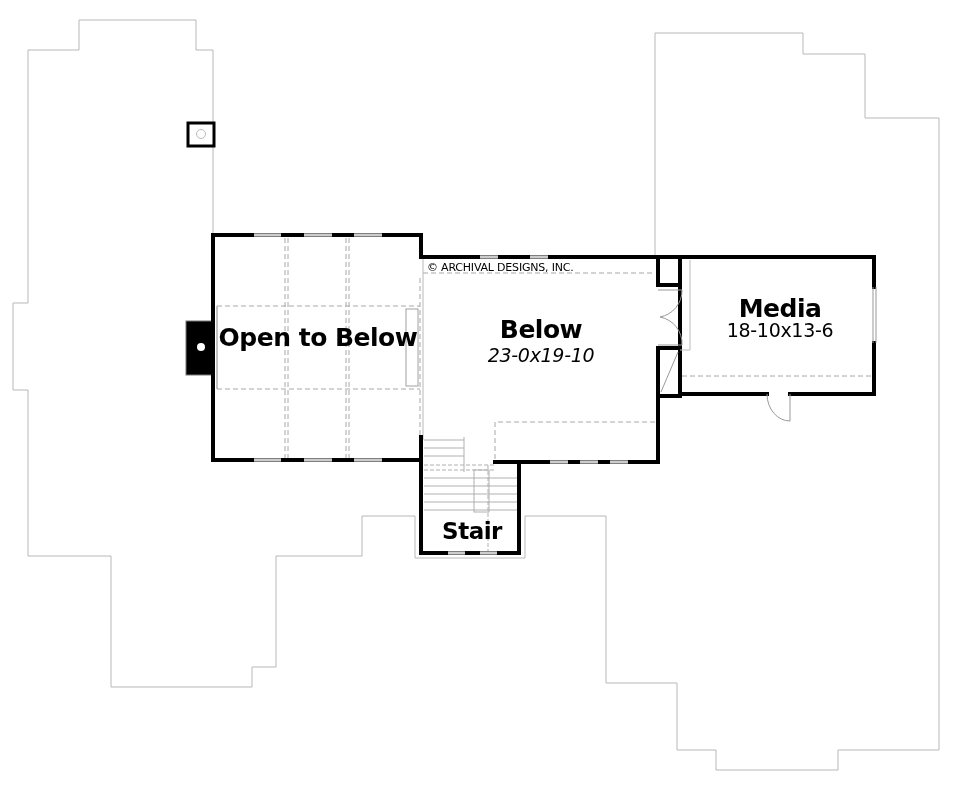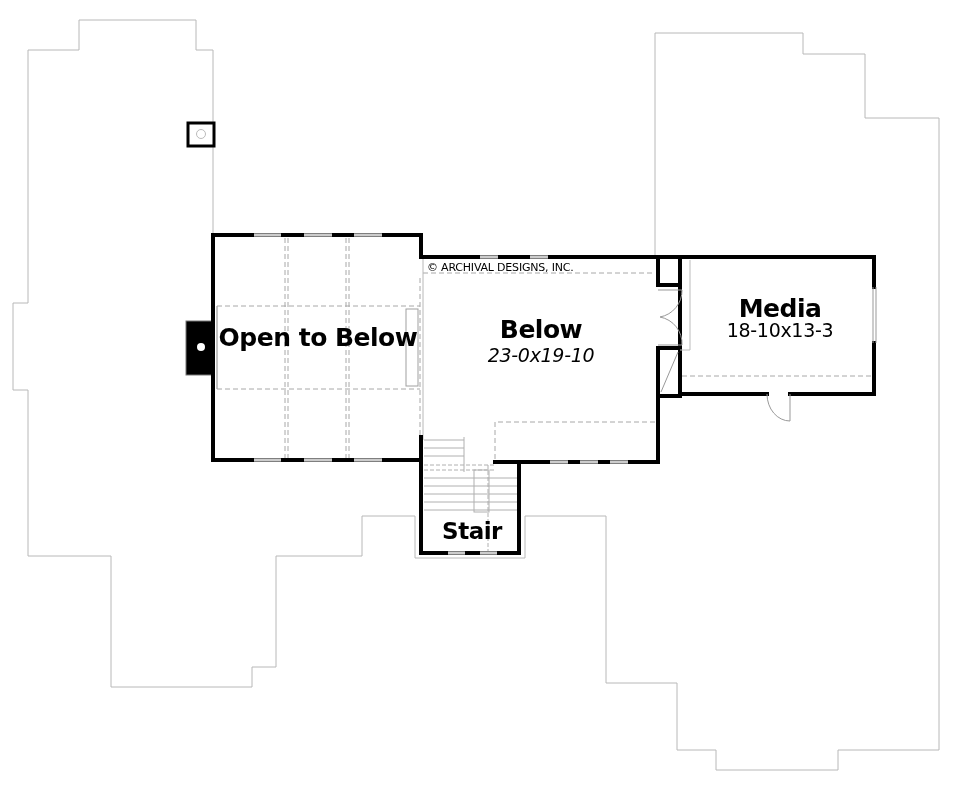--- a/index.html
+++ b/index.html
@@ -186,15 +186,15 @@
 </svg>
 
 <div class="copyright">© ARCHIVAL DESIGNS, INC.</div>
 
 <div class="lbl room-name" style="left:318px; top:325px;">Open to Below</div>
 
 <div class="lbl room-name" style="left:541px; top:317px;">Below</div>
 <div class="lbl room-dim" style="left:541px; top:346px;font-style:italic;">23-0x19-10</div>
 
 <div class="lbl room-name" style="left:780px; top:296px;">Media</div>
-<div class="lbl room-dim" style="left:780px; top:321px;">18-10x13-3</div>
+<div class="lbl room-dim" style="left:780px; top:321px;">18-10x13-6</div>
 
 <div class="lbl room-name" style="left:472px; top:482px; font-size:23px;margin-top:38px;">Stair</div>
 
 </body></html>

